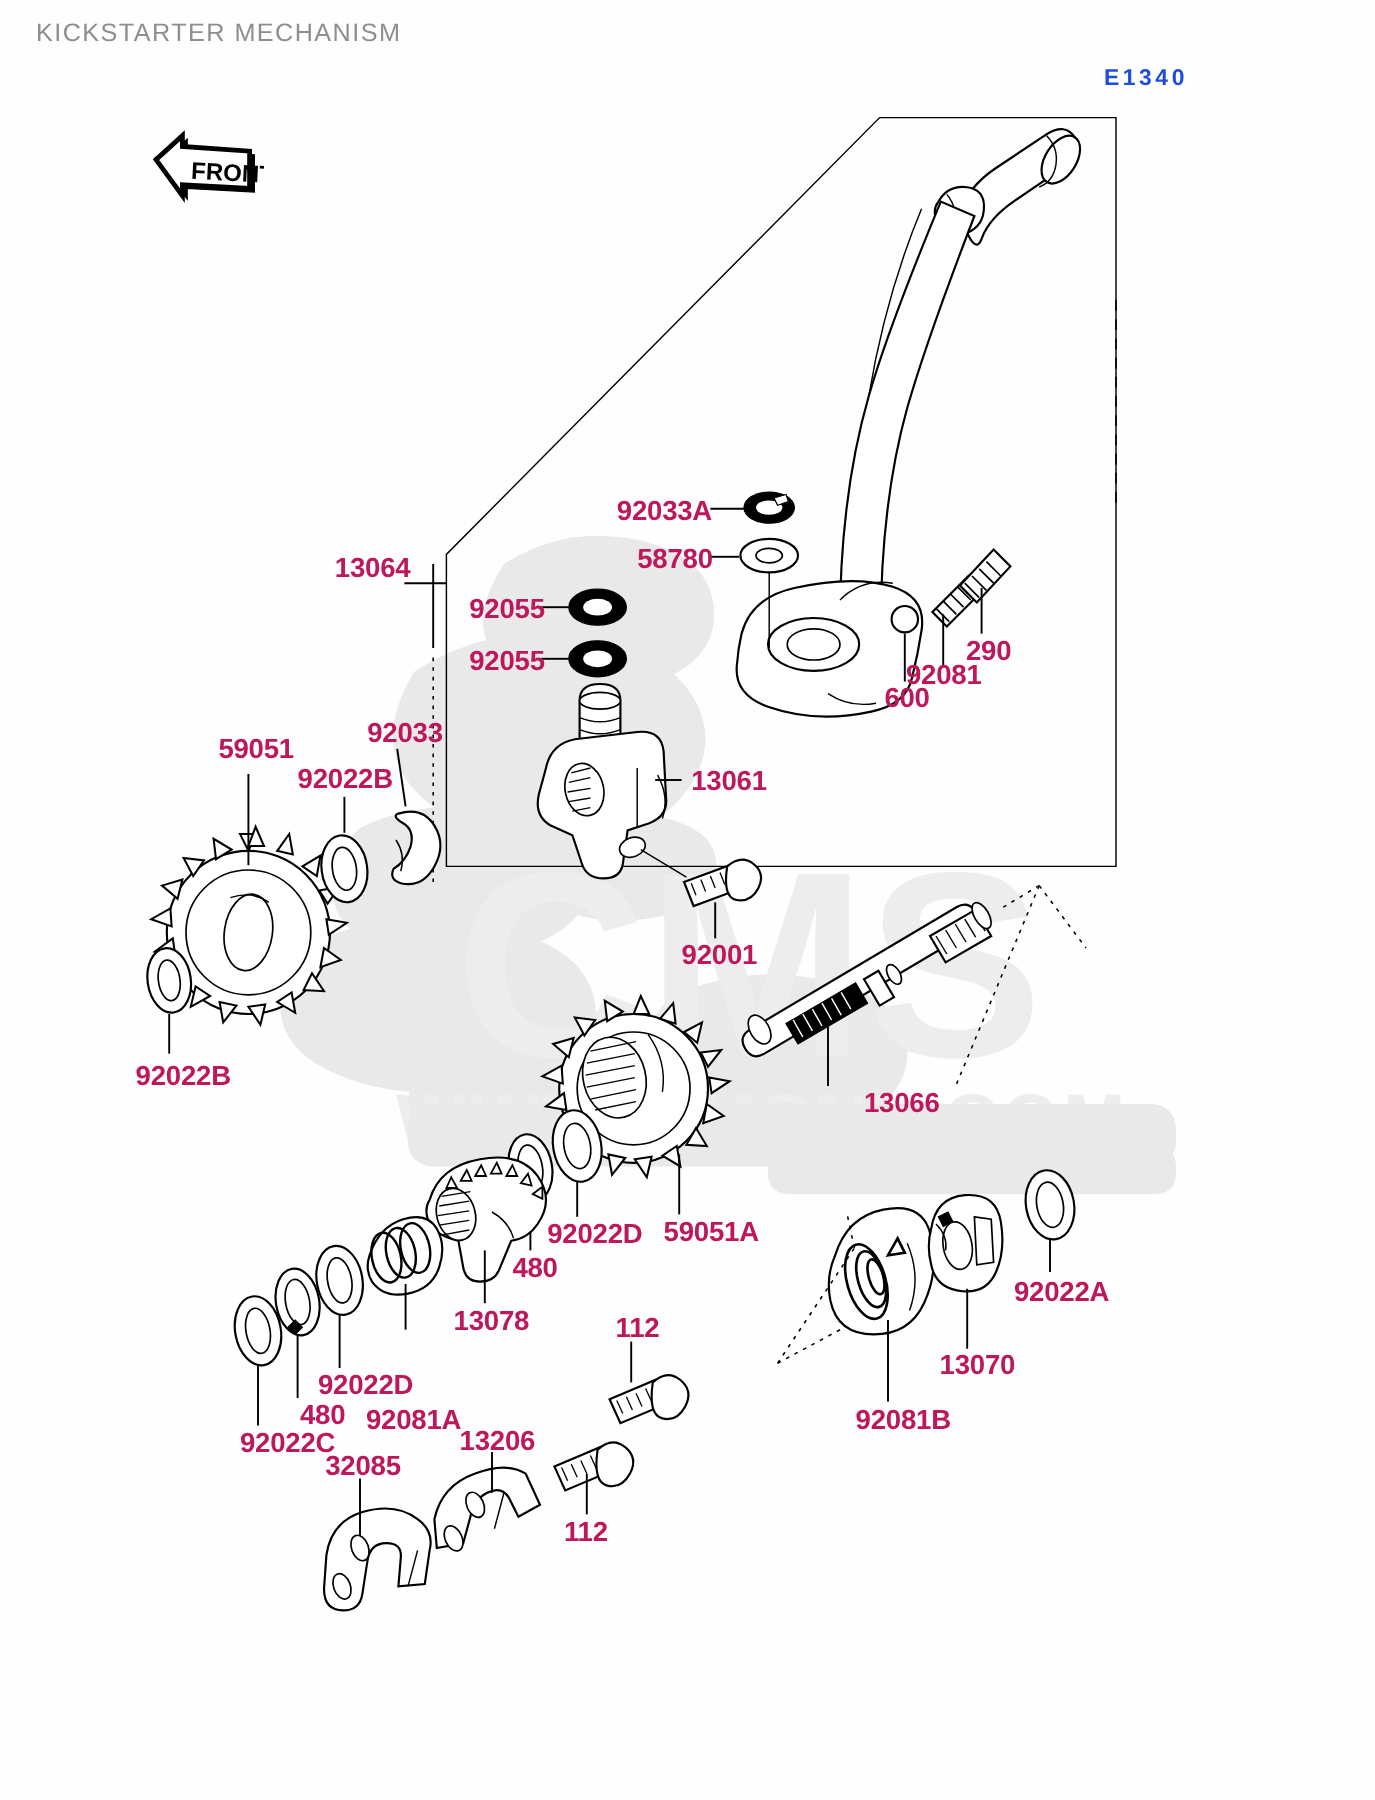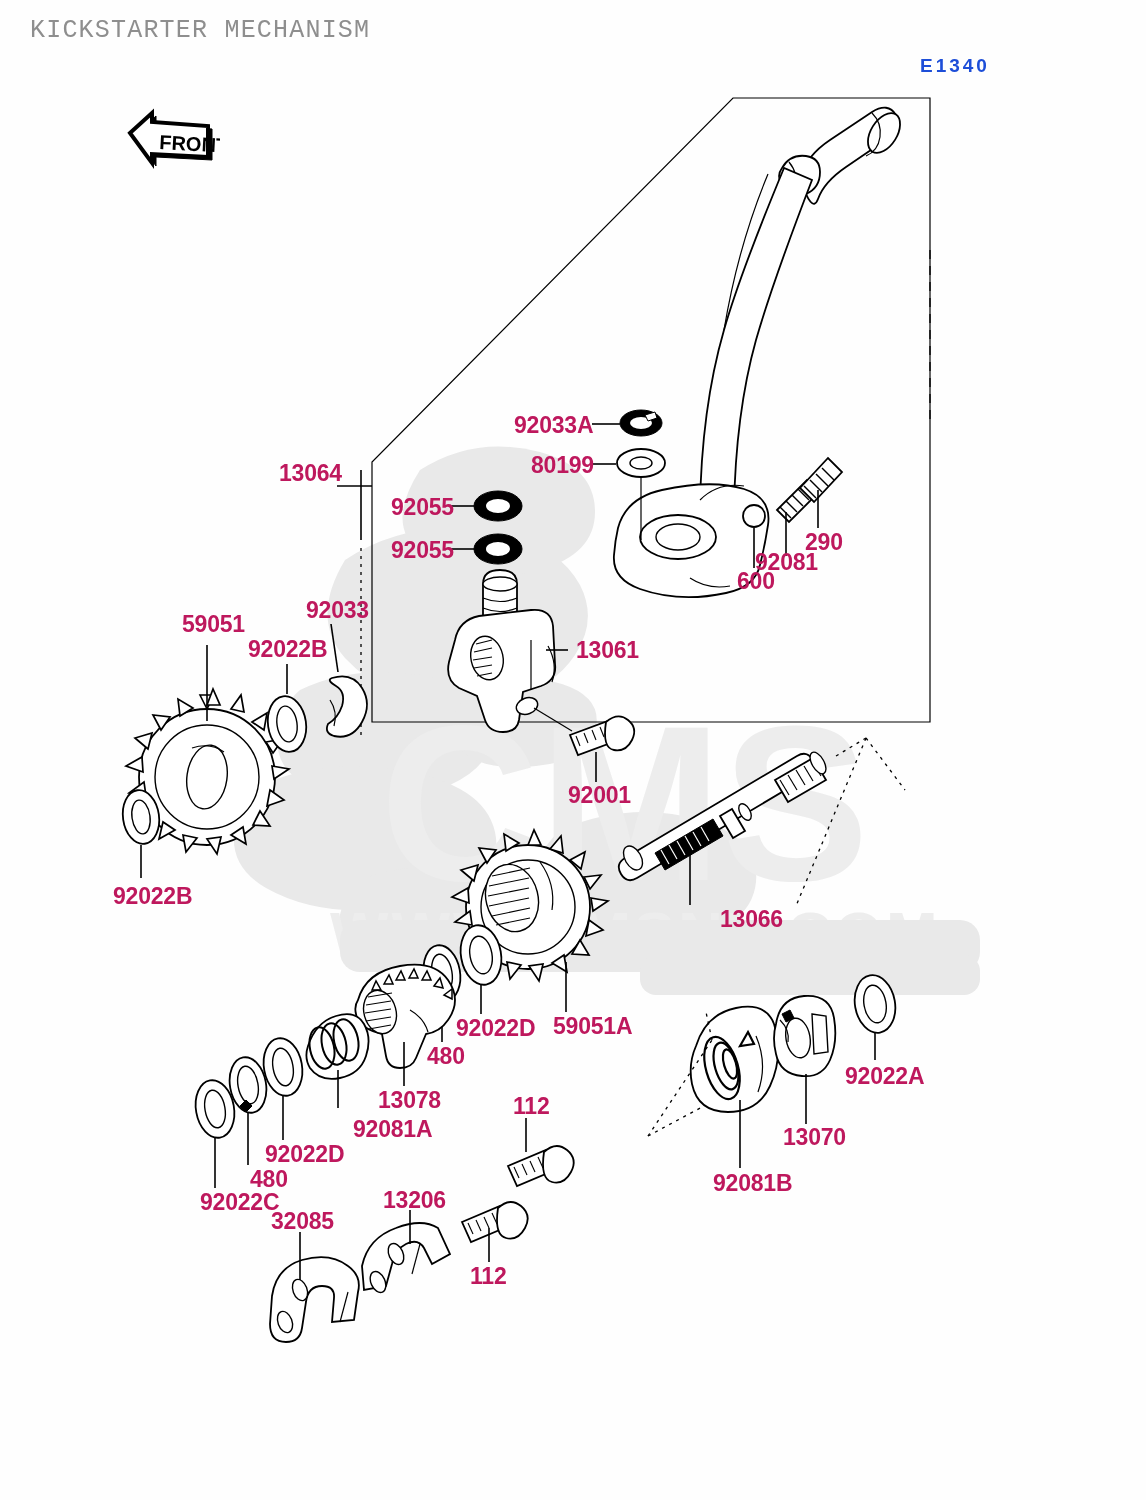--- a/index.html
+++ b/index.html
@@ -7,22 +7,22 @@
   body{
     width:1146px;height:1500px;position:relative;overflow:hidden;
     font-family:"Liberation Sans", sans-serif;
     background:#fefefe;
   }
   #stage{position:absolute;left:0;top:0;width:1146px;height:1500px;}
 
   
   .page-title{
     position:absolute;left:30px;top:16px;
-    font-size:25px;letter-spacing:1.2px;color:#8e8e8e;
-    font-family:Liberation Mono, monospace;font-weight:400;
+    font-size:21px;letter-spacing:1.2px;color:#8e8e8e;
+    font-family:Liberation Sans, sans-serif;font-weight:400;
     white-space:nowrap;
   }
   .fig-code{
     position:absolute;left:920px;top:55px;
     font-size:19px;letter-spacing:3px;color:#1d4ed8;font-weight:700;
     font-family:"Liberation Sans", sans-serif;white-space:nowrap;
   }
 
   
   .footer-cta{
@@ -474,40 +474,40 @@
       <ellipse class="wht-t" cx="875" cy="1004" rx="11" ry="19" transform="rotate(-10 875 1004)"></ellipse>
     </g>
     <path class="ln" d="M875 1033 L875 1060"></path>
 
   </svg>
 
   <div class="lbl" style="left:279px;top:460px;">13064</div>
   <div class="lbl" style="left:391px;top:494px;">92055</div>
   <div class="lbl" style="left:391px;top:537px;">92055</div>
   <div class="lbl" style="left:514px;top:412px;">92033A</div>
-  <div class="lbl" style="left:531px;top:452px;">80199</div>
+  <div class="lbl" style="left:531px;top:452px;">58780</div>
 
   <div class="lbl" style="left:737px;top:568px;">600</div>
   <div class="lbl" style="left:755px;top:549px;">92081</div>
   <div class="lbl" style="left:805px;top:529px;">290</div>
 
   <div class="lbl" style="left:182px;top:611px;">59051</div>
   <div class="lbl" style="left:248px;top:636px;">92022B</div>
   <div class="lbl" style="left:306px;top:597px;">92033</div>
   <div class="lbl" style="left:113px;top:883px;">92022B</div>
 
   <div class="lbl" style="left:576px;top:637px;">13061</div>
   <div class="lbl" style="left:568px;top:782px;">92001</div>
   <div class="lbl" style="left:672px;top:906px;margin-left:48px;">13066</div>
 
   <div class="lbl" style="left:553px;top:1013px;">59051A</div>
   <div class="lbl" style="left:456px;top:1015px;">92022D</div>
   <div class="lbl" style="left:427px;top:1043px;">480</div>
   <div class="lbl" style="left:378px;top:1087px;">13078</div>
-  <div class="lbl" style="left:305px;top:1116px;margin-left:48px;">92081A</div>
+  <div class="lbl" style="left:305px;top:1170px;">92081A</div>
   <div class="lbl" style="left:265px;top:1141px;">92022D</div>
   <div class="lbl" style="left:250px;top:1166px;">480</div>
   <div class="lbl" style="left:200px;top:1189px;">92022C</div>
   <div class="lbl" style="left:271px;top:1208px;">32085</div>
   <div class="lbl" style="left:383px;top:1187px;">13206</div>
   <div class="lbl" style="left:513px;top:1093px;">112</div>
   <div class="lbl" style="left:470px;top:1263px;">112</div>
 
   <div class="lbl" style="left:713px;top:1170px;">92081B</div>
   <div class="lbl" style="left:783px;top:1124px;">13070</div>

